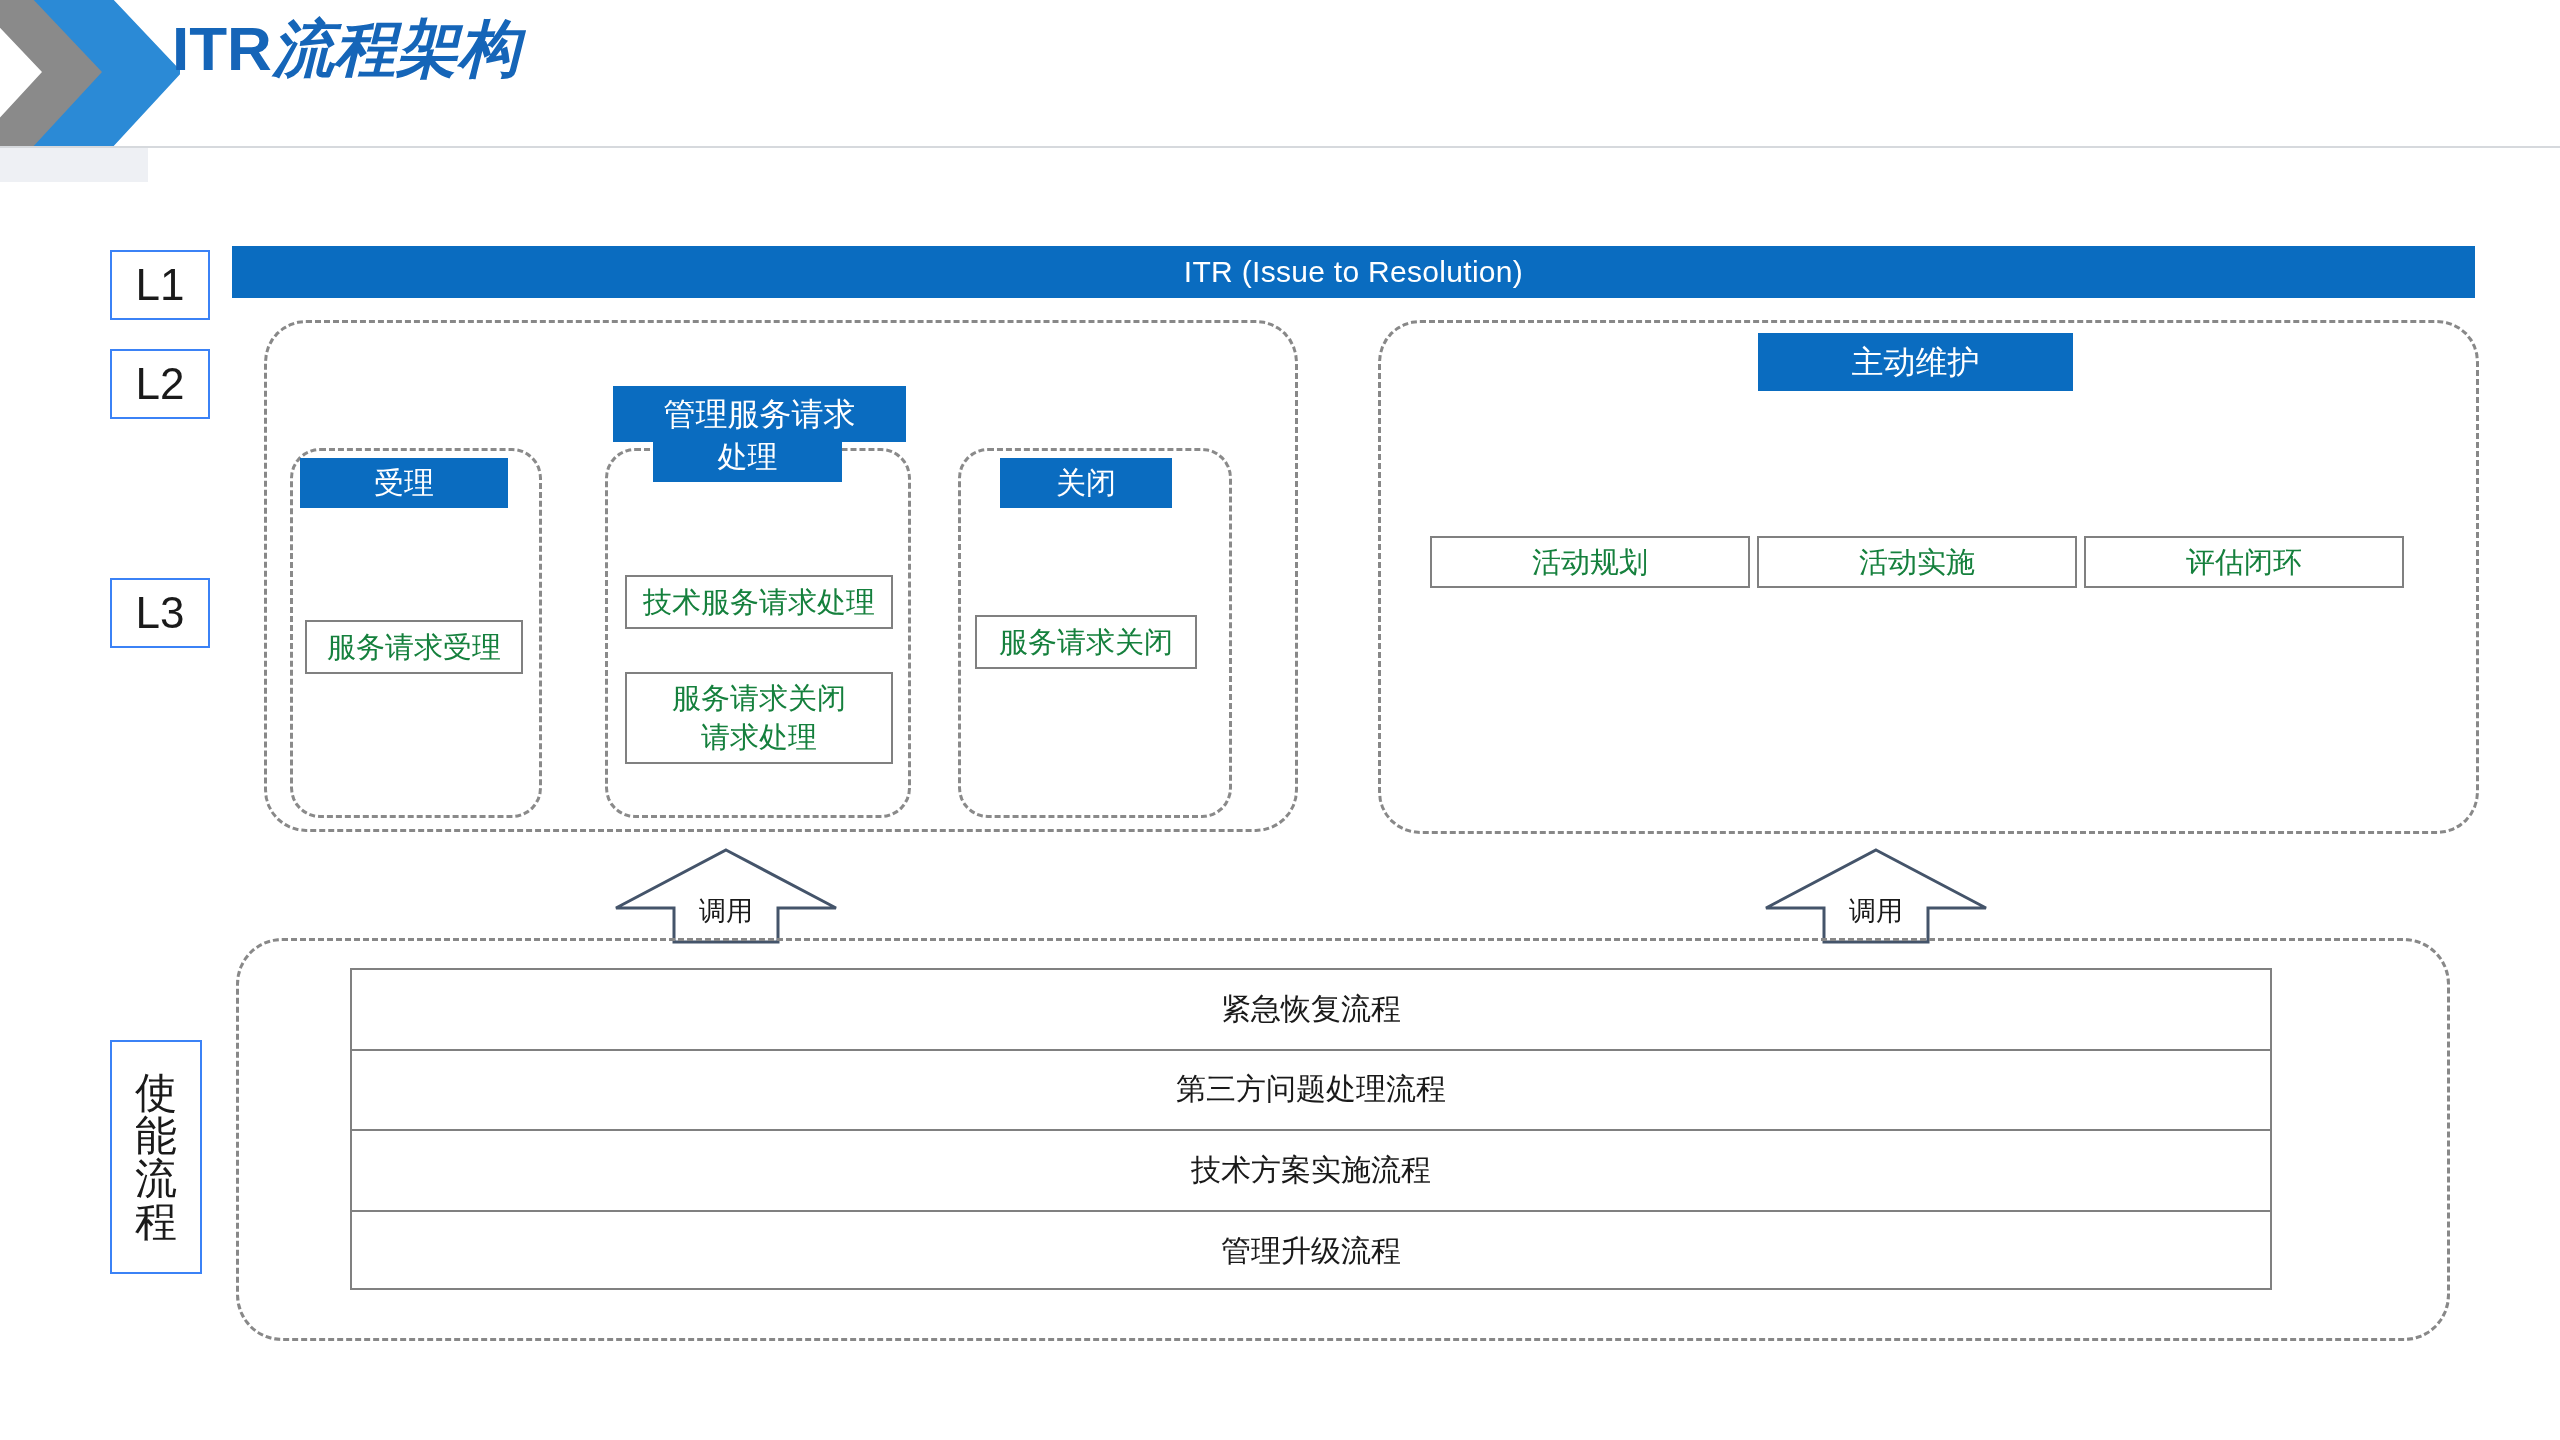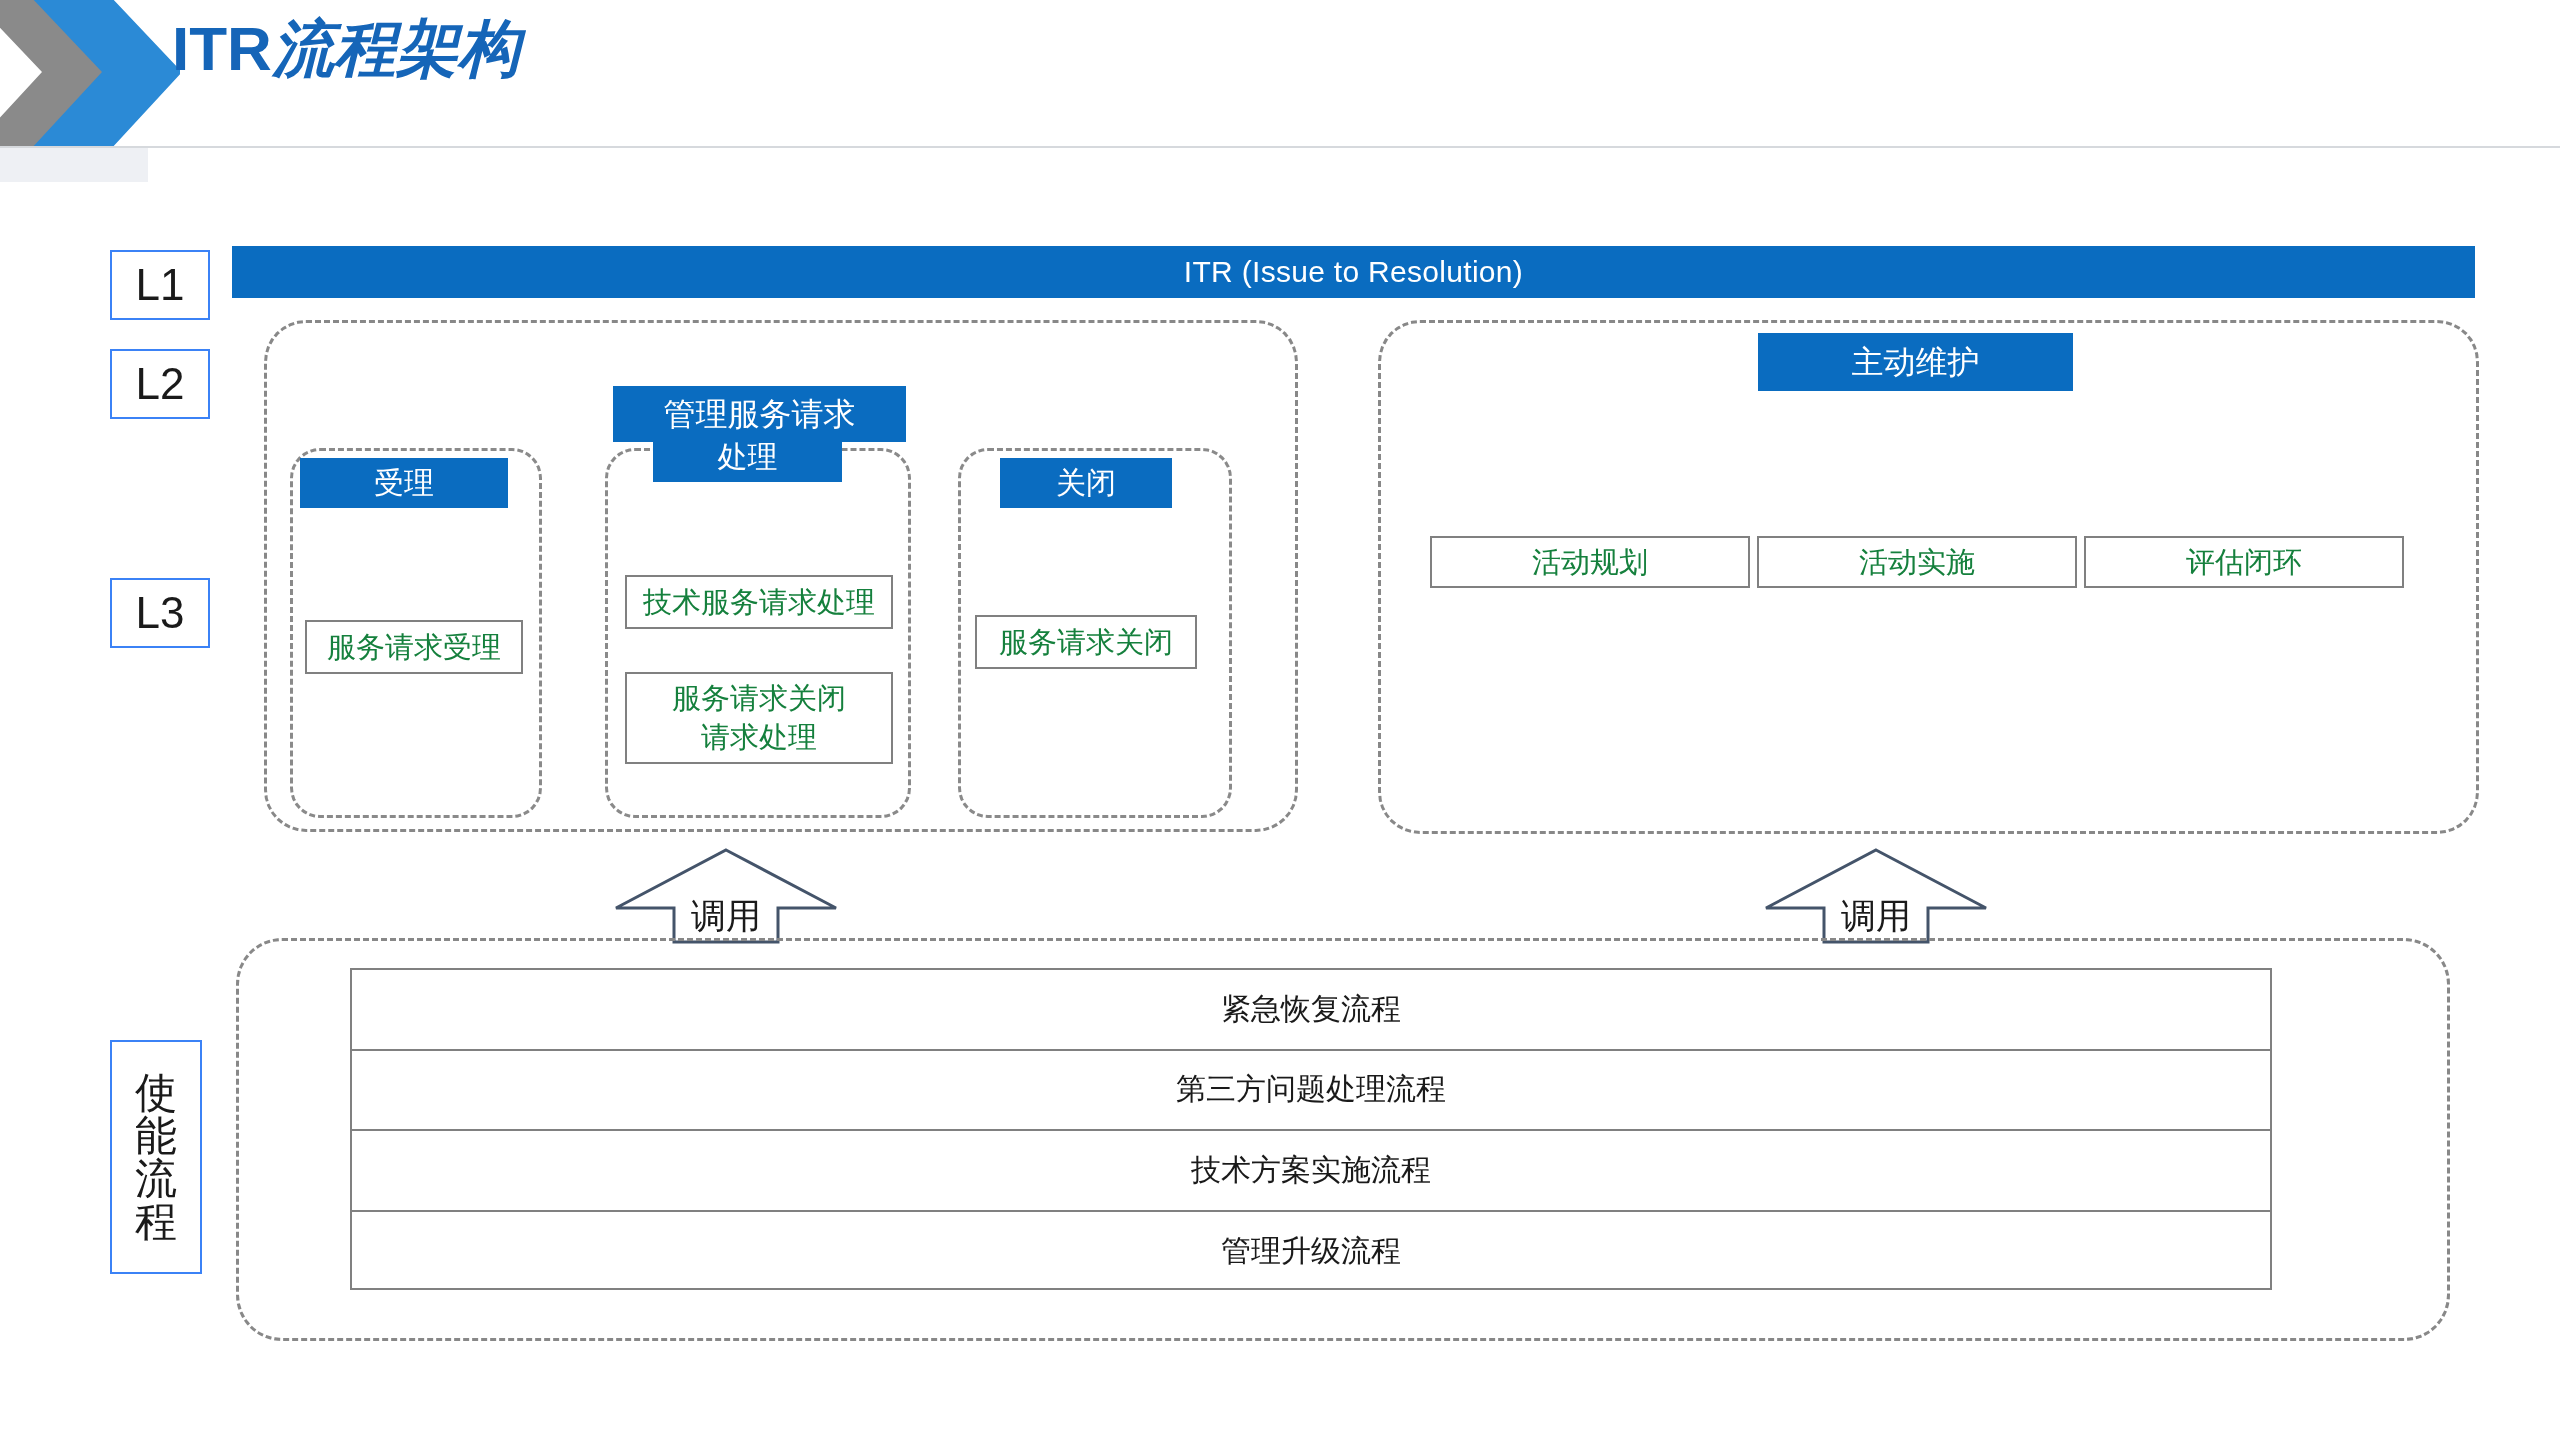--- a/index.html
+++ b/index.html
@@ -101,21 +101,21 @@
 
   #leaf-plan{left:1430px;top:536px;width:320px;height:52px;}
   #leaf-execute{left:1757px;top:536px;width:320px;height:52px;}
   #leaf-review{left:2084px;top:536px;width:320px;height:52px;}
 
   
   .call-arrow{position:absolute;}
   .call-arrow svg{display:block;}
   .call-arrow .call-label{
     position:absolute;left:0;right:0;top:52px;
-    text-align:center;font-size:35px;color:#1a1a1a;line-height:1;
+    text-align:center;font-size:27px;color:#1a1a1a;line-height:1;
   }
   #arrow-left{left:612px;top:846px;width:228px;height:100px;}
   #arrow-right{left:1762px;top:846px;width:228px;height:100px;}
 
   
   #enable-group{
     position:absolute;left:236px;top:938px;width:2208px;height:397px;
     border:3px dashed #888888;border-radius:46px;
   }
   #enable-table{

